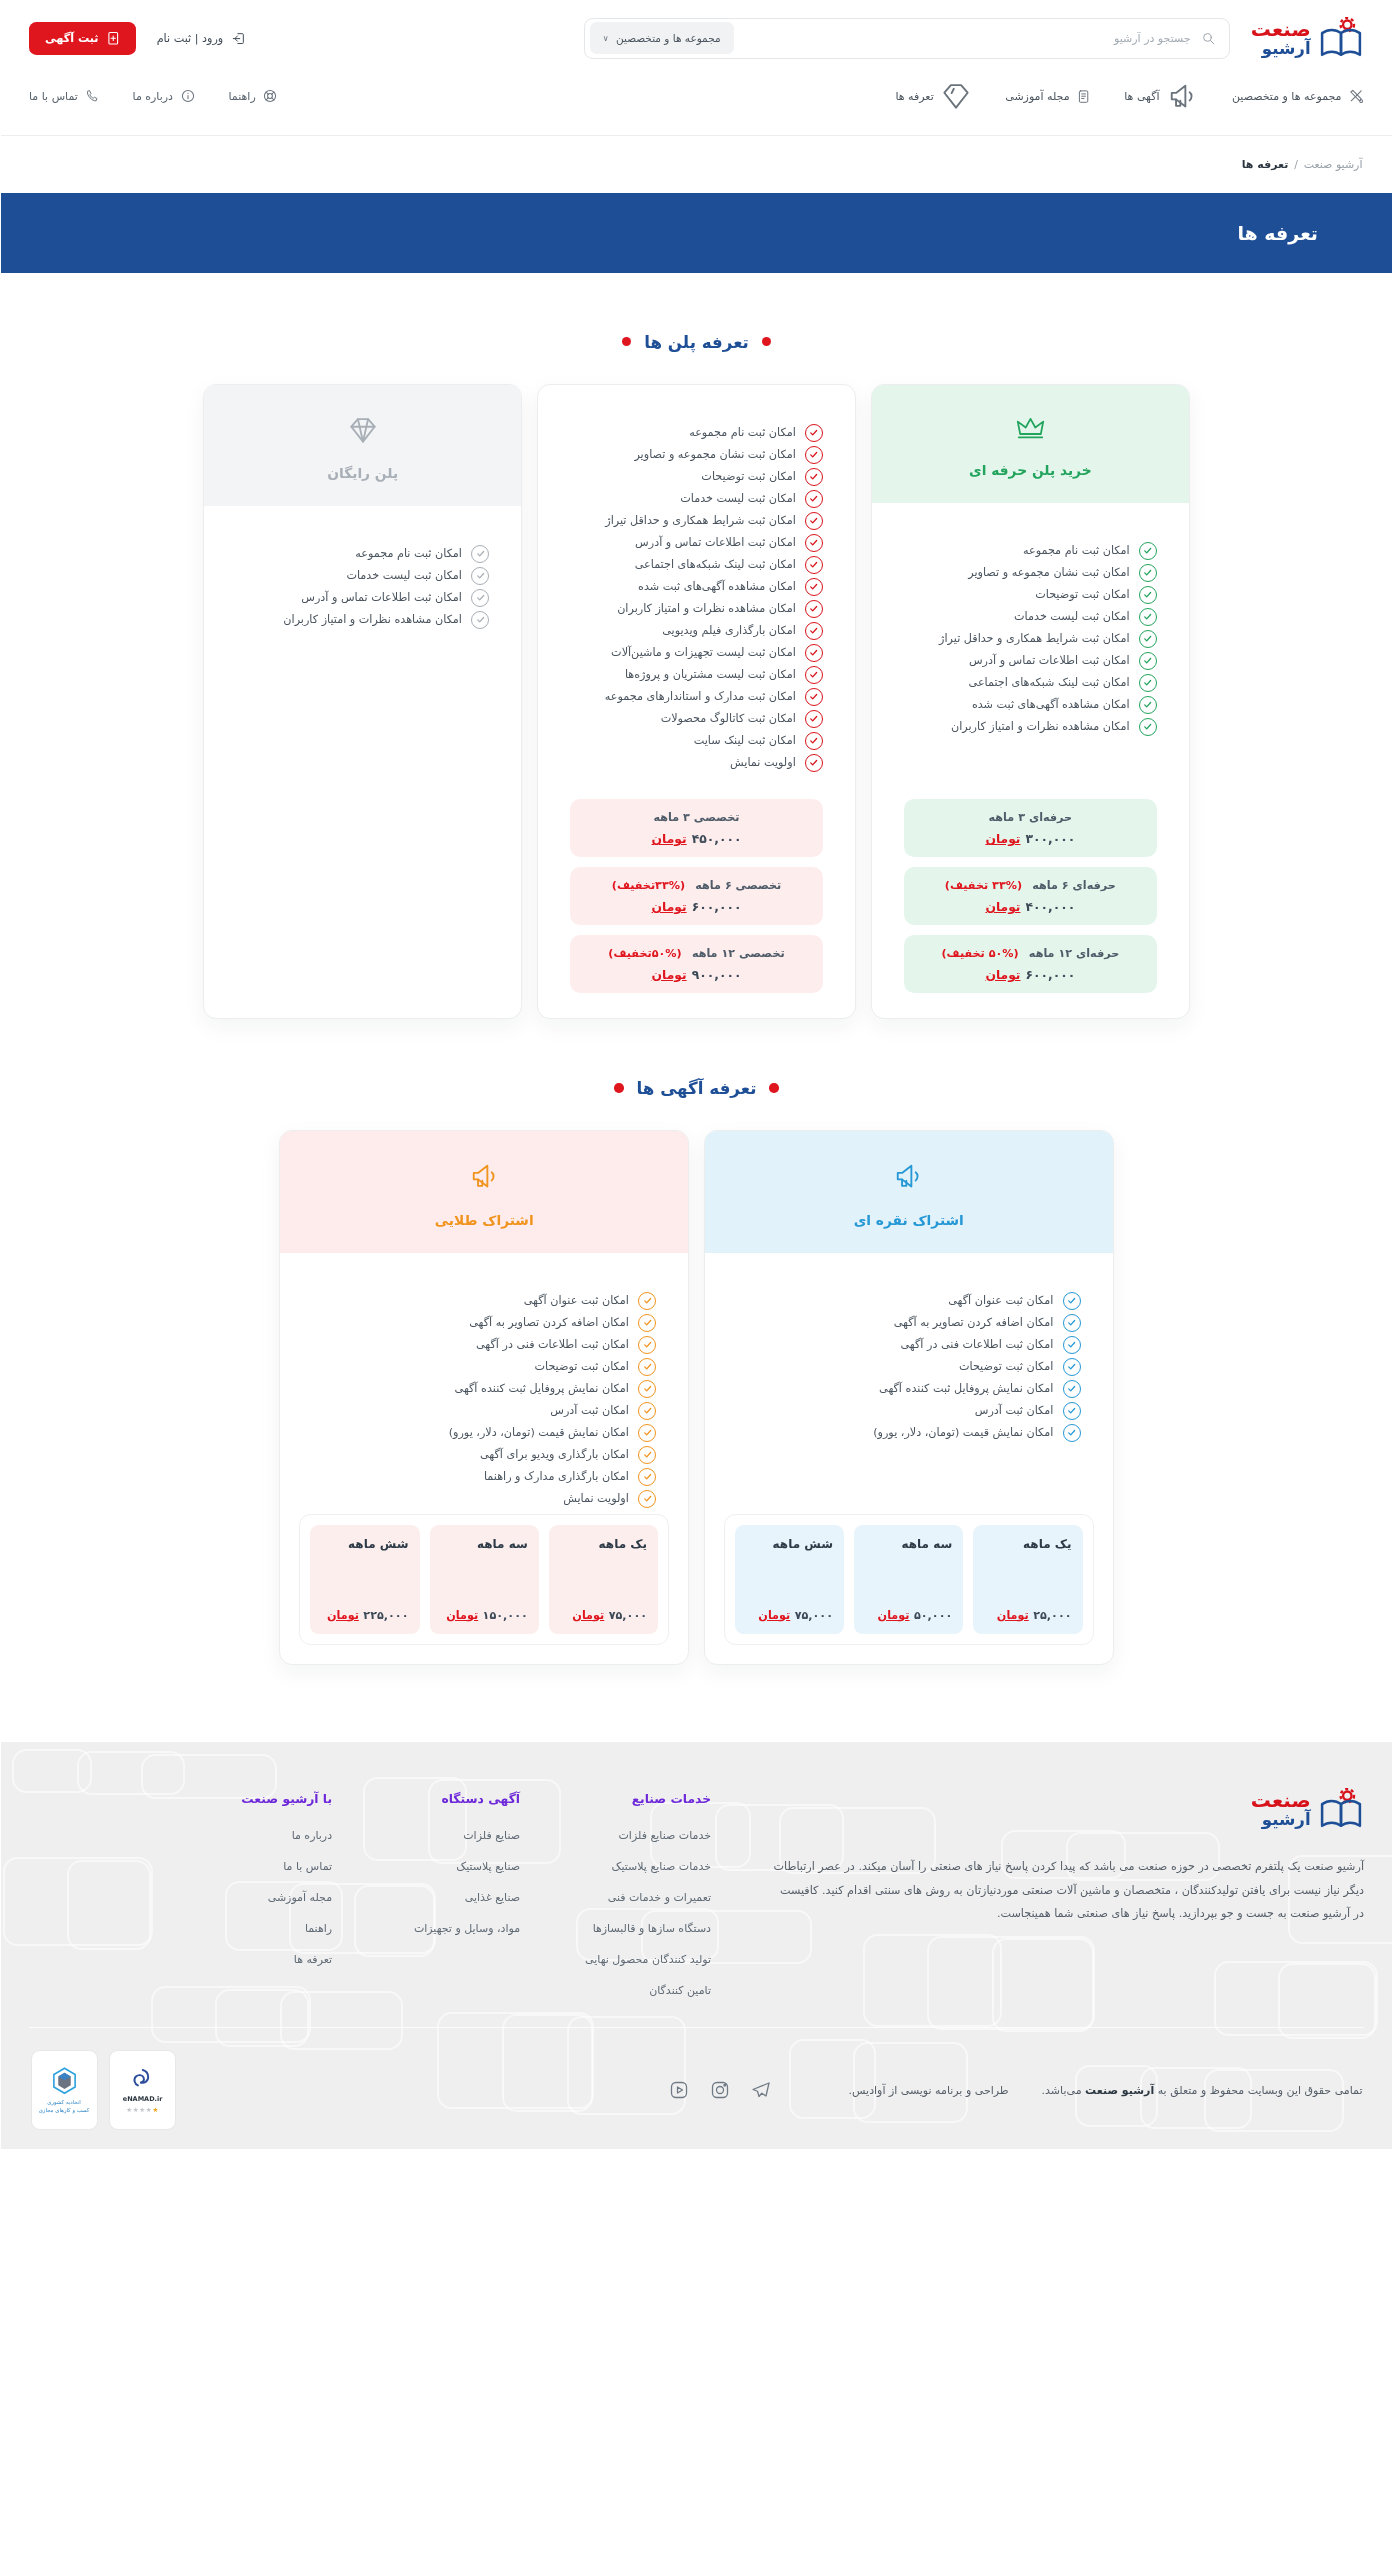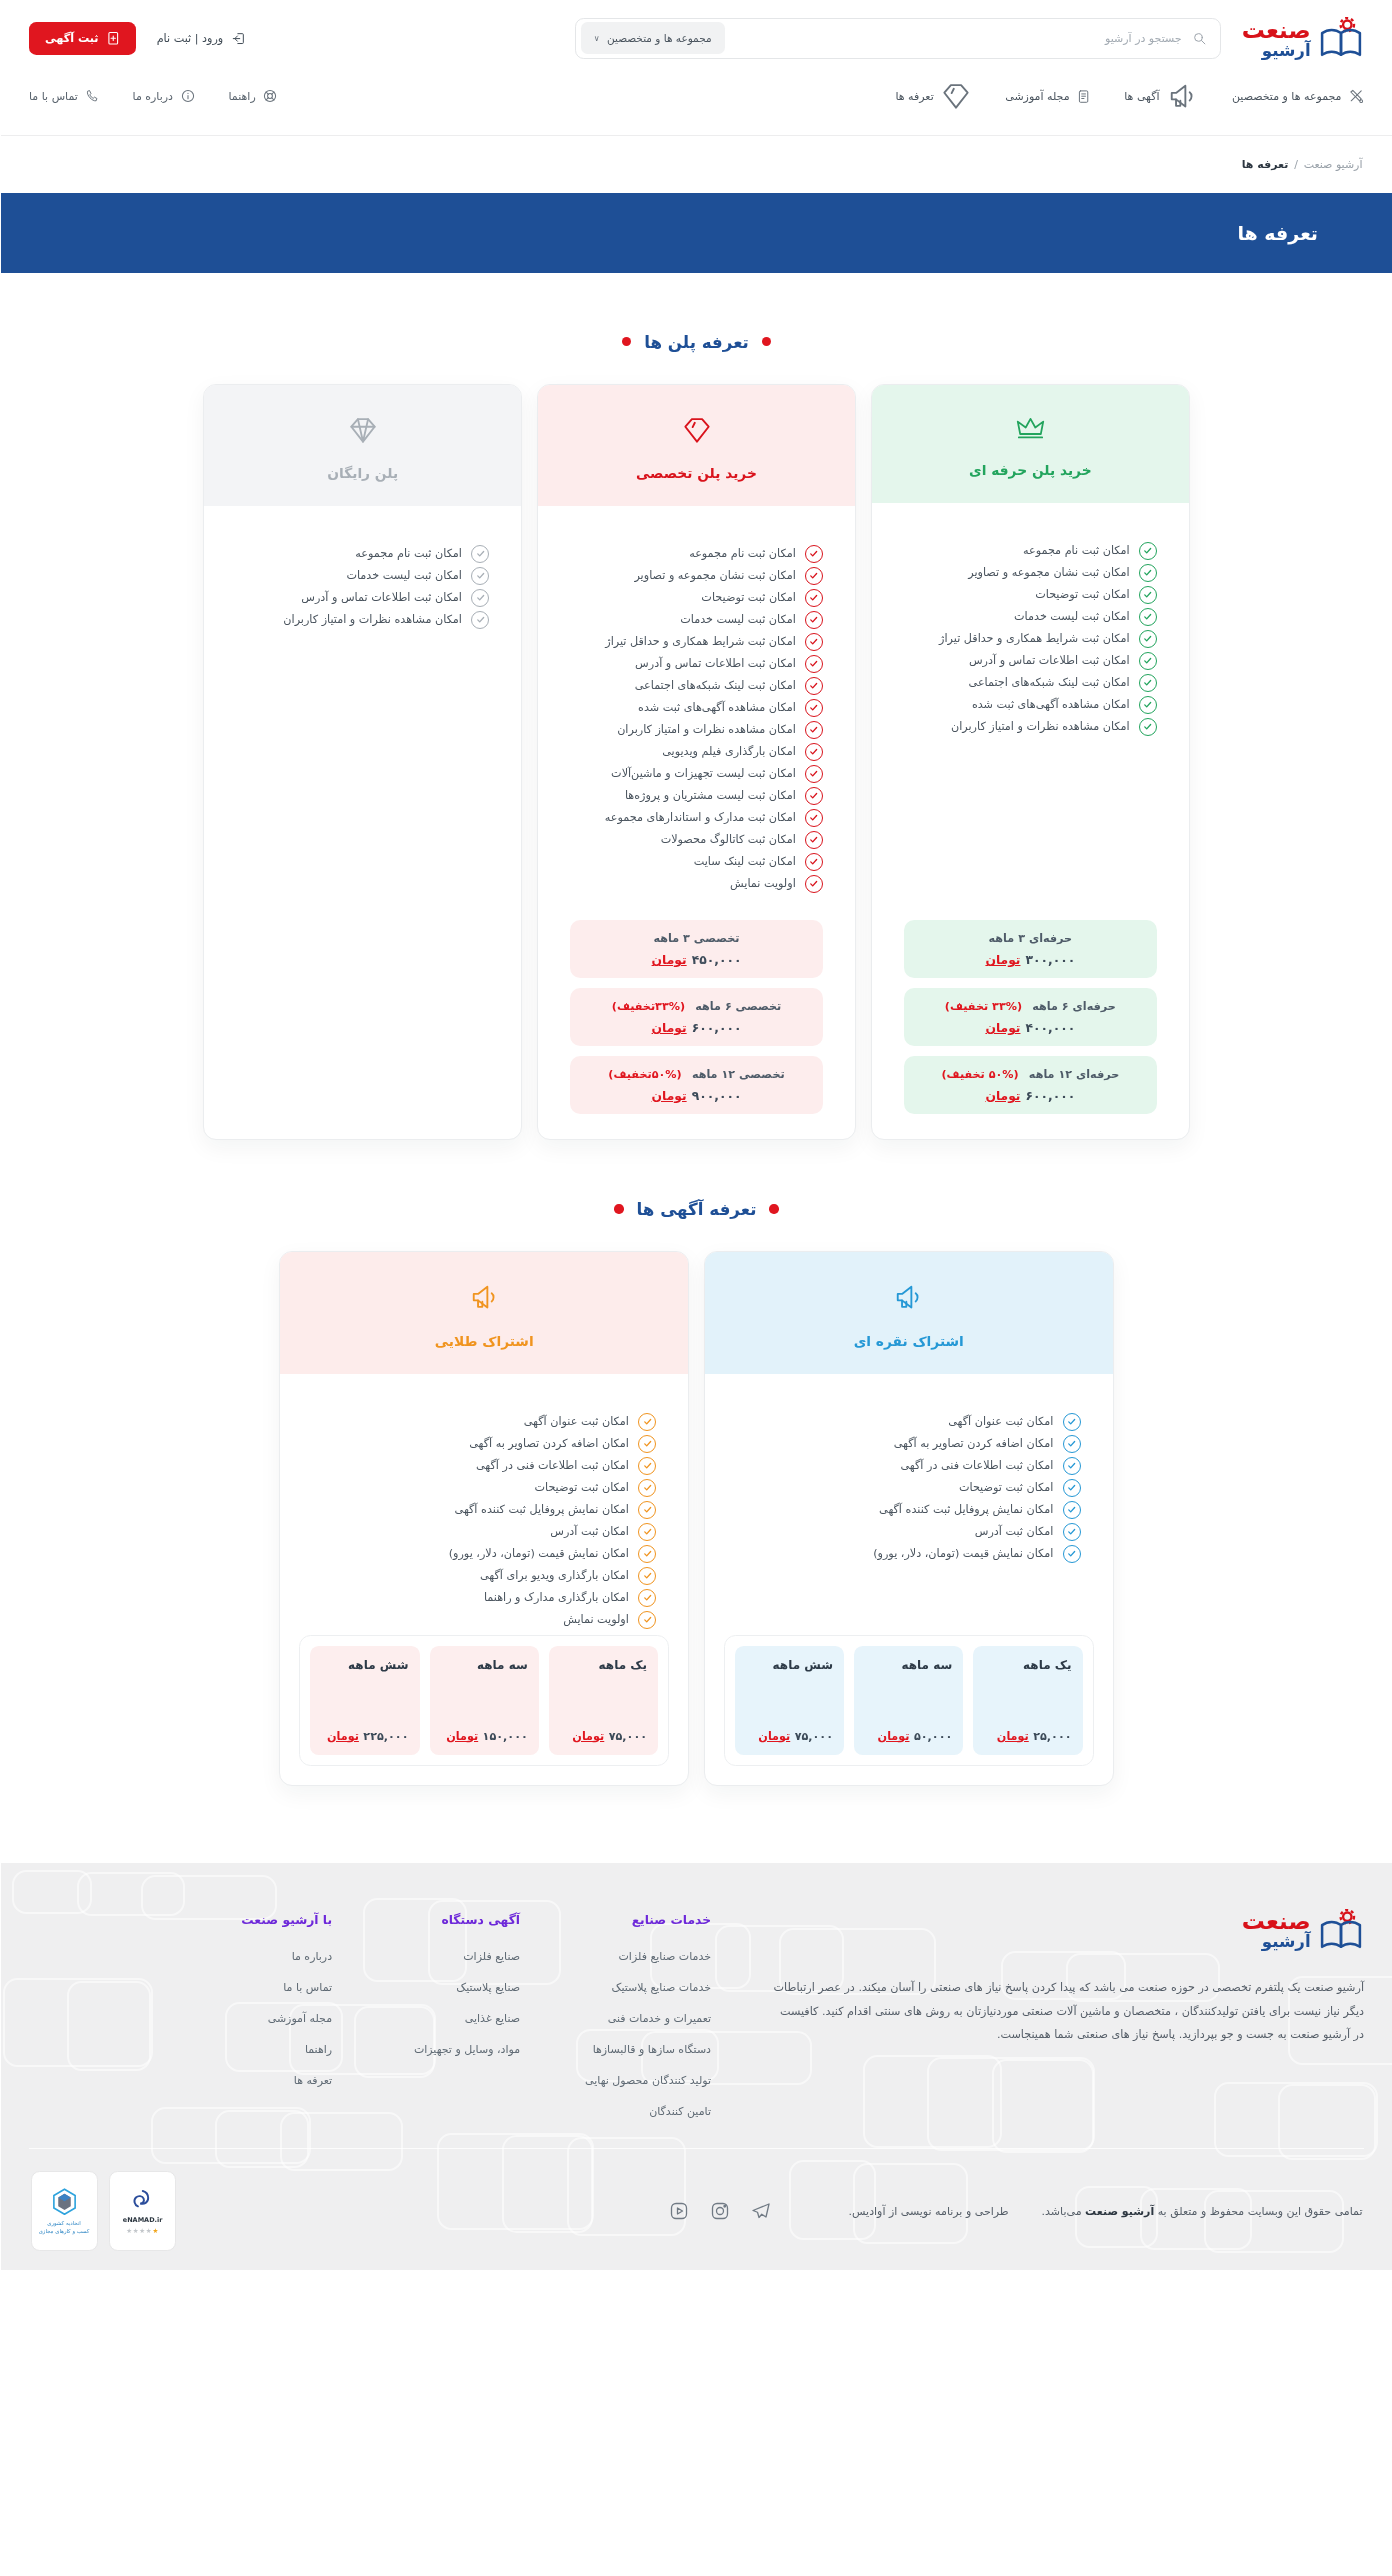--- a/index.html
+++ b/index.html
@@ -9,21 +9,21 @@
     background:#ffffff; color:#3c4752;
     direction:rtl; overflow-x:hidden; width:1393px;
   }
   .spacer { flex:1; }
   svg { display:block; }
 
   
   .topbar { display:flex; align-items:center; gap:20.3px; padding:17.4px 29px 13px; background:#fff; }
   .logo { display:flex; align-items:center; gap:7.3px; text-decoration:none; cursor:pointer; }
   .logo-words { display:flex; flex-direction:column; line-height:1.05; font-weight:bold; }
-  .logo-words .w-red  { color:#d8121a; font-size:23px; }
+  .logo-words .w-red  { color:#d8121a; font-size:20px; }
   .logo-words .w-blue { color:#1e4f96; font-size:16.7px; }
   .search { display:flex; align-items:center; width:646px; height:41px; border:0.7px solid #e4e6e8; border-radius:8.7px; background:#fff; padding:0 13px 0 4.4px; }
   .search .s-icon { color:#9aa2aa; margin-left:8.7px; }
   .search input { flex:1; border:none; outline:none; font-family:inherit; font-size:11px; color:#3c4752; direction:rtl; background:transparent; }
   .search input::placeholder { color:#a2aab2; }
   .s-cat { display:flex; align-items:center; gap:7.3px; background:#f1f2f3; border-radius:6.5px; height:32px; padding:0 13px; font-size:10.5px; color:#4a545e; cursor:pointer; white-space:nowrap; }
   .s-cat .chev { font-size:8px; color:#6a737c; }
   .login { display:flex; align-items:center; gap:7.3px; color:#3f4a54; font-size:11.2px; text-decoration:none; cursor:pointer; white-space:nowrap; }
   .login .lg-icon { color:#3f4a54; }
   .post-ad { display:flex; align-items:center; gap:7.3px; background:#e0161f; color:#fff; border:none; border-radius:7.3px; padding:9.4px 16px; font-family:inherit; font-size:11.2px; font-weight:bold; cursor:pointer; white-space:nowrap; }
@@ -352,29 +352,20 @@
           <span class="pdisc">(۵۰% تخفیف)</span>
         </div>
         <div class="pline2">
           <span class="pnum">۶۰۰,۰۰۰</span>
           <span class="ptoman">تومان</span>
         </div>
       </div>
           </div>
         </div>
         <div class="card">
-          <div class="card-head" style="background:#fdecec">
-      <span style="color:#d9131c">
-              <svg width="32" height="32" viewBox="0 0 44 44" fill="none" stroke="currentColor" stroke-width="2.6" stroke-linecap="round" stroke-linejoin="round">
-                <path d="M15 7h14l9 10.5L22 38 6 17.5z"></path>
-                <path d="M19 12l-3 6"></path>
-              </svg>
-            </span>
-      <div class="card-title" style="color:#d9131c">خرید پلن تخصصی</div>
-    </div>
     <div class="feats">
             <div class="feat">
     <span class="chk" style="color:#d9131c;border-color:#d9131c">
                 <svg width="9.4" height="9.4" viewBox="0 0 24 24" fill="none" stroke="currentColor" stroke-width="3.4" stroke-linecap="round" stroke-linejoin="round">
                   <path d="M4.5 12.5l5 5L19.5 6.5"></path>
                 </svg>
               </span>
     <span>امکان ثبت نام مجموعه</span>
   </div>
             <div class="feat">

